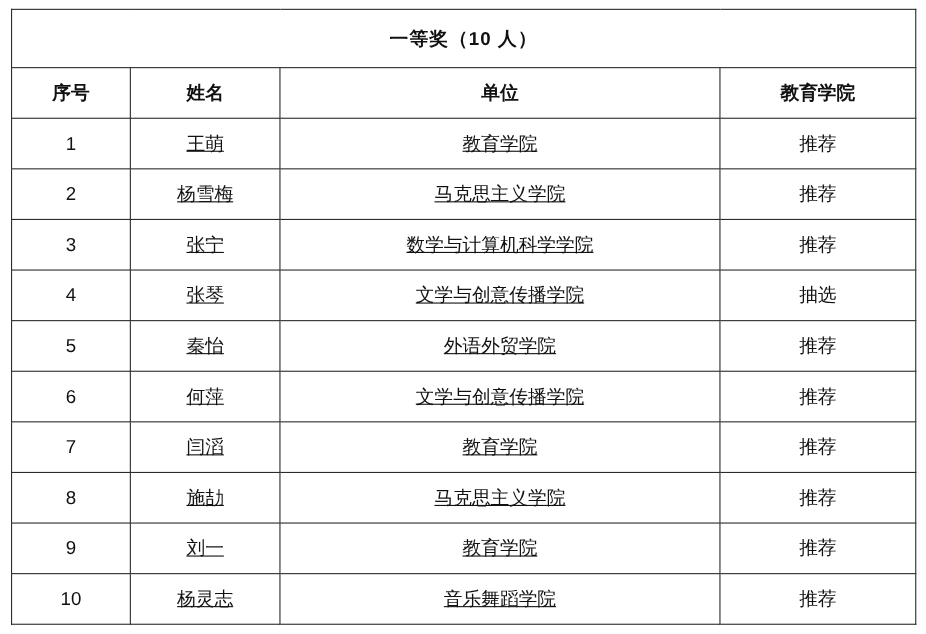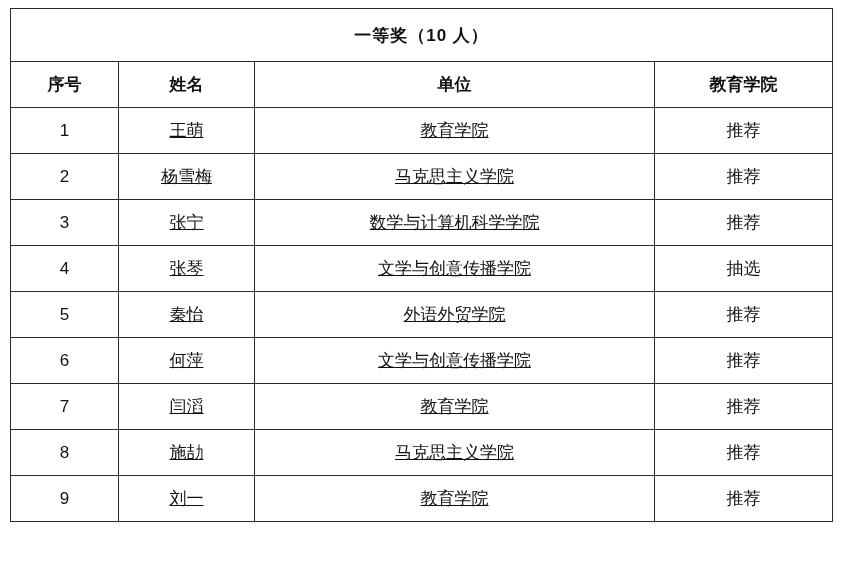--- a/index.html
+++ b/index.html
@@ -124,15 +124,21 @@
         <td class="body-cell cell-name">施劼</td>
         <td class="body-cell cell-unit">马克思主义学院</td>
         <td class="body-cell">推荐</td>
       </tr>
       <tr>
         <td class="body-cell">9</td>
         <td class="body-cell cell-name">刘一</td>
         <td class="body-cell cell-unit">教育学院</td>
         <td class="body-cell">推荐</td>
       </tr>
+      <tr>
+        <td class="body-cell">10</td>
+        <td class="body-cell cell-name">杨灵志</td>
+        <td class="body-cell cell-unit">音乐舞蹈学院</td>
+        <td class="body-cell">推荐</td>
+      </tr>
     </tbody>
   </table>
 </div>
 
 </body></html>

